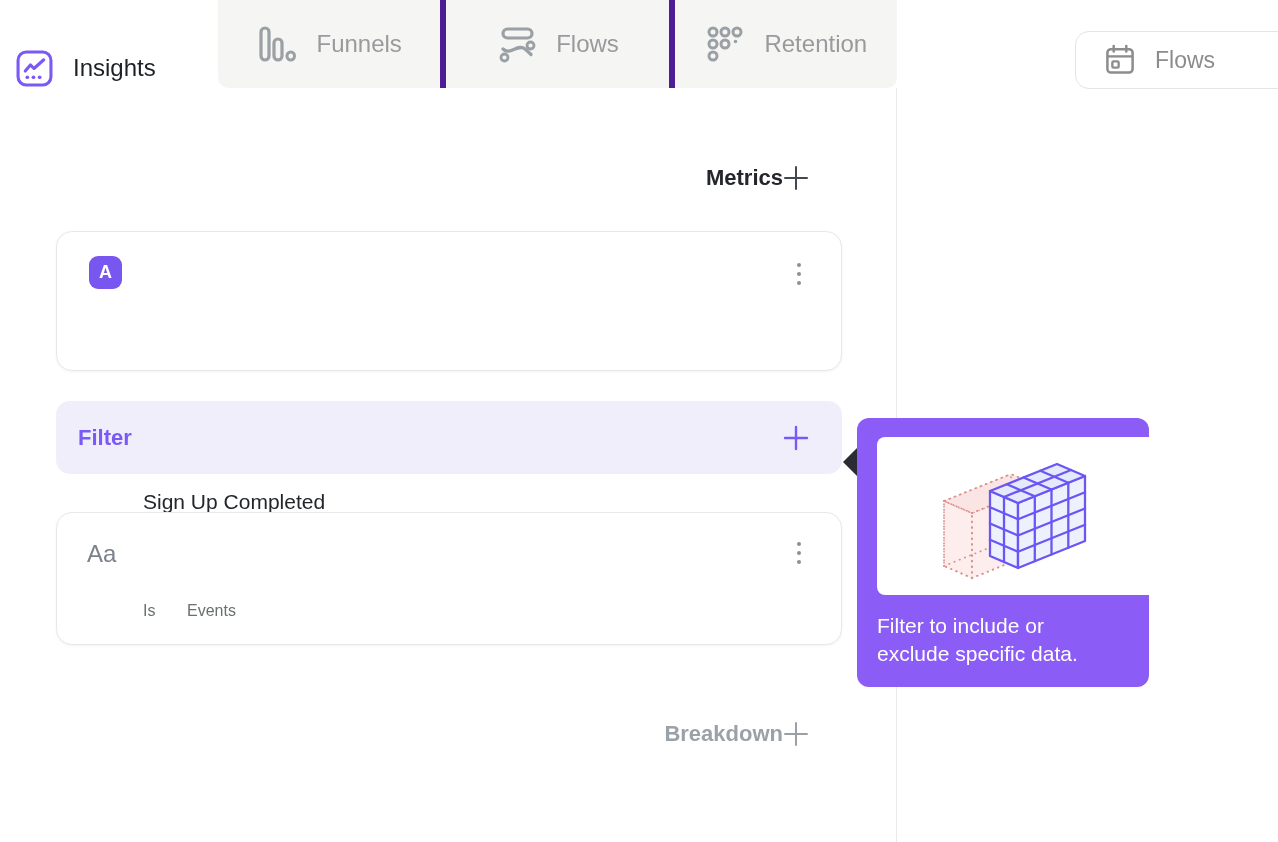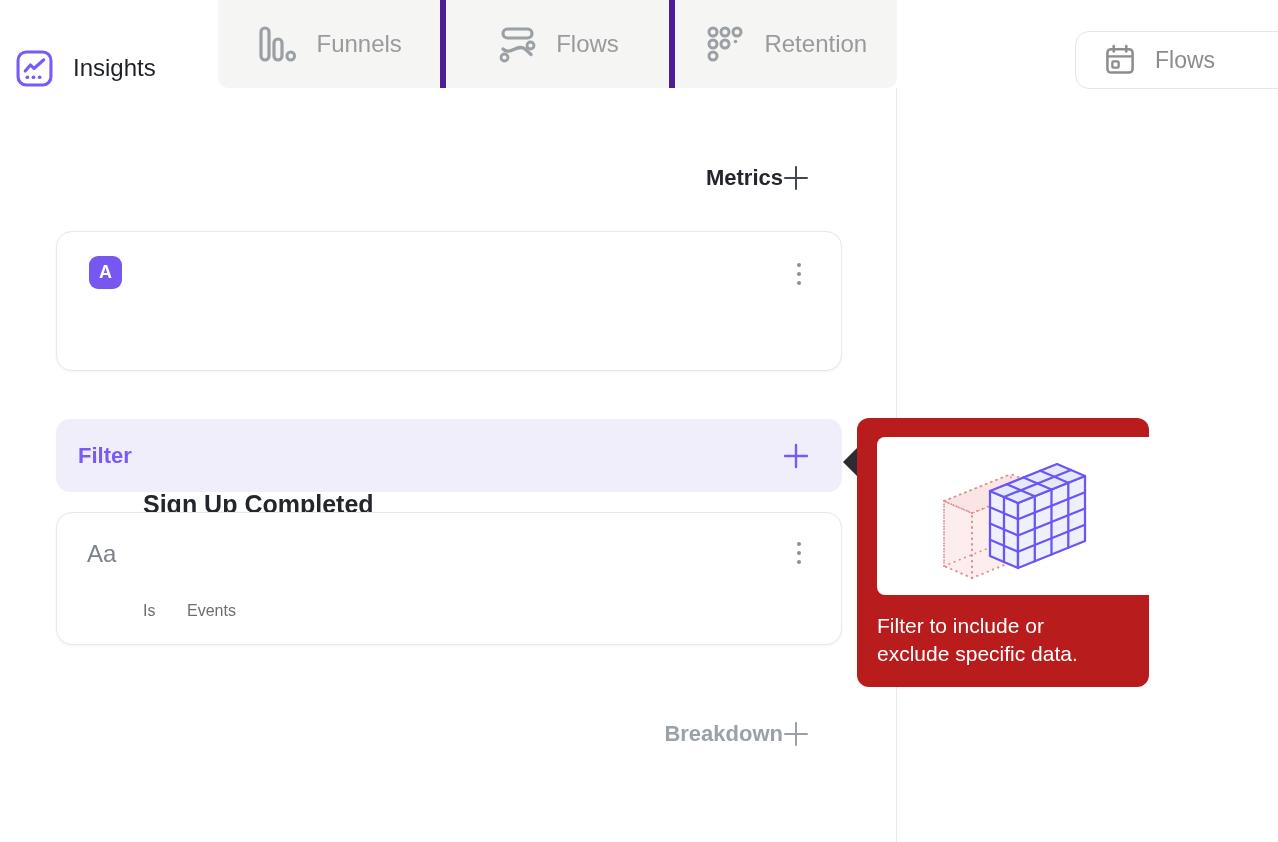--- a/index.html
+++ b/index.html
@@ -67,46 +67,46 @@
     box-shadow: 0 1px 3px rgba(0,0,0,0.05);
     cursor: pointer;
   }
   .badge-a {
     position: absolute; left: 32px; top: 24px;
     width: 33px; height: 33px; border-radius: 9px;
     background: #7856f0; color: #ffffff;
     font-size: 18px; font-weight: 700;
     display: flex; align-items: center; justify-content: center;
   }
-  .card-title { position: absolute; left: 86px; font-size: 25px; font-weight: 700; color: #23262b; }
+  .card-title { position: absolute; left: 86px; font-size: 21px; font-weight: 400; color: #23262b; }
   .card-sub   { position: absolute; left: 86px; font-size: 16px; color: #69706f; }
   .aa-label   { position: absolute; left: 30px; top: 27px; font-size: 24px; font-weight: 500; color: #7b828c; }
 
   .kebab {
     position: absolute; right: 30px; top: 24px; width: 24px; height: 36px;
     display: flex; flex-direction: column; align-items: center; justify-content: center; gap: 5px;
     cursor: pointer;
   }
   .kebab i { width: 4px; height: 4px; border-radius: 50%; background: #8b9097; }
 
   .filter-row {
-    left: 56px; top: 419px; width: 786px; height: 73px;
+    left: 56px; top: 401px; width: 786px; height: 73px;
     background: #f1eefc;
     border-radius: 14px;
     display: flex; align-items: center; justify-content: space-between;
     padding: 0 33px 0 22px;
     cursor: pointer;
   }
 
   .plus-btn { width: 26px; height: 26px; display: flex; align-items: center; justify-content: center; cursor: pointer; }
 
   
   .tooltip {
     left: 857px; top: 418px; width: 292px; height: 269px;
-    background: #b91c1c;
+    background: #8b5cf6;
     border-radius: 12px;
   }
   .tooltip-arrow {
     position: absolute; left: -14px; top: 30px;
     width: 0; height: 0;
     border-top: 14px solid transparent;
     border-bottom: 14px solid transparent;
     border-right: 14px solid #2b2c33;
   }
   .tooltip-img {

